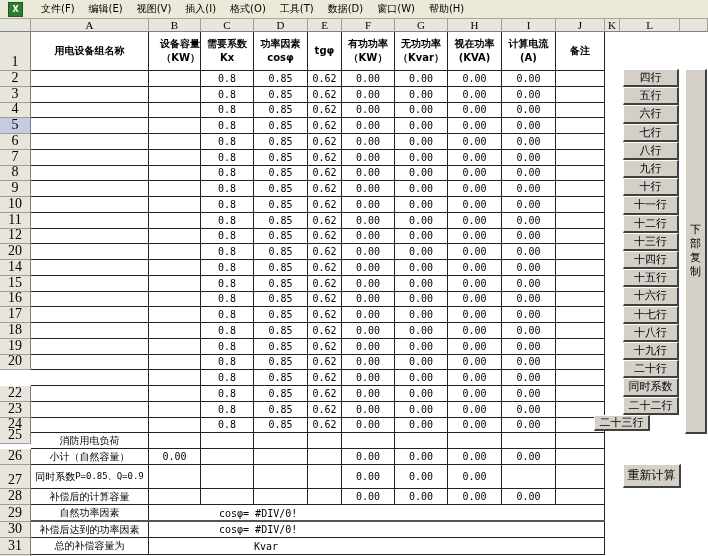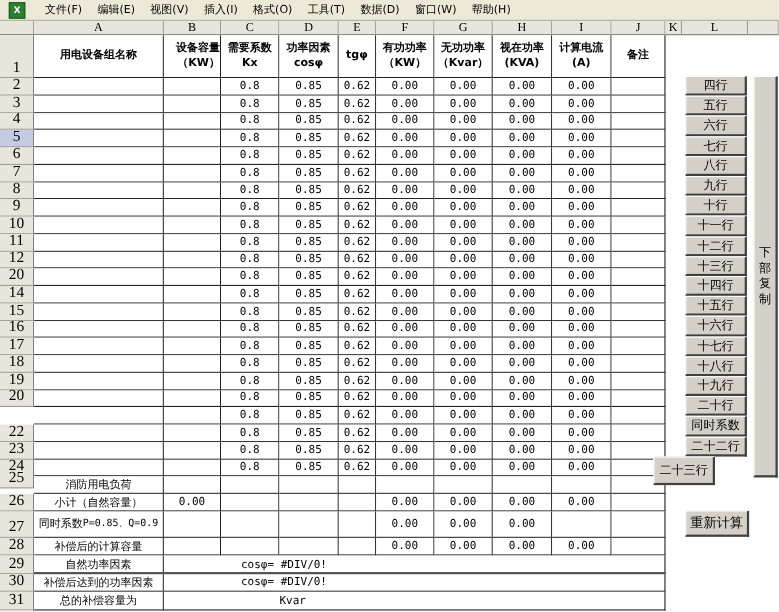--- a/index.html
+++ b/index.html
@@ -406,20 +406,20 @@
 <div class="btn" style="left: 623px; top: 232.8px; width: 56px; height: 18.2px; position: absolute;">十三行</div>
 <div class="btn" style="left: 623px; top: 251px; width: 56px; height: 18.2px; position: absolute;">十四行</div>
 <div class="btn" style="left: 623px; top: 269.2px; width: 56px; height: 18.2px; position: absolute;">十五行</div>
 <div class="btn" style="left: 623px; top: 287.4px; width: 56px; height: 18.2px; position: absolute;">十六行</div>
 <div class="btn" style="left: 623px; top: 305.6px; width: 56px; height: 18.2px; position: absolute;">十七行</div>
 <div class="btn" style="left: 623px; top: 323.8px; width: 56px; height: 18.2px; position: absolute;">十八行</div>
 <div class="btn" style="left: 623px; top: 342px; width: 56px; height: 18.2px; position: absolute;">十九行</div>
 <div class="btn" style="left: 623px; top: 360.2px; width: 56px; height: 18.2px; position: absolute;">二十行</div>
 <div class="btn" style="left: 623px; top: 378.4px; width: 56px; height: 18.2px; position: absolute;">同时系数</div>
 <div class="btn" style="left: 623px; top: 396.6px; width: 56px; height: 18.2px; position: absolute;">二十二行</div>
-<div class="btn" style="left: 594px; top: 414.8px; width: 56px; height: 26px; position: absolute;">二十三行</div>
+<div class="btn" style="left: 594px; top: 414.8px; width: 56px; height: 16px; position: absolute;">二十三行</div>
 <div class="btn tallbtn" style="left: 685px; top: 69px; width: 22px; height: 365px; position: absolute;">
     <span>下</span>
     <span>部</span>
     <span>复</span>
     <span>制</span>
   </div>
 <div class="btn" style="left: 623px; top: 464px; width: 58px; height: 24px; position: absolute; font-size: 12px;">重新计算</div>
 
 </body></html>

